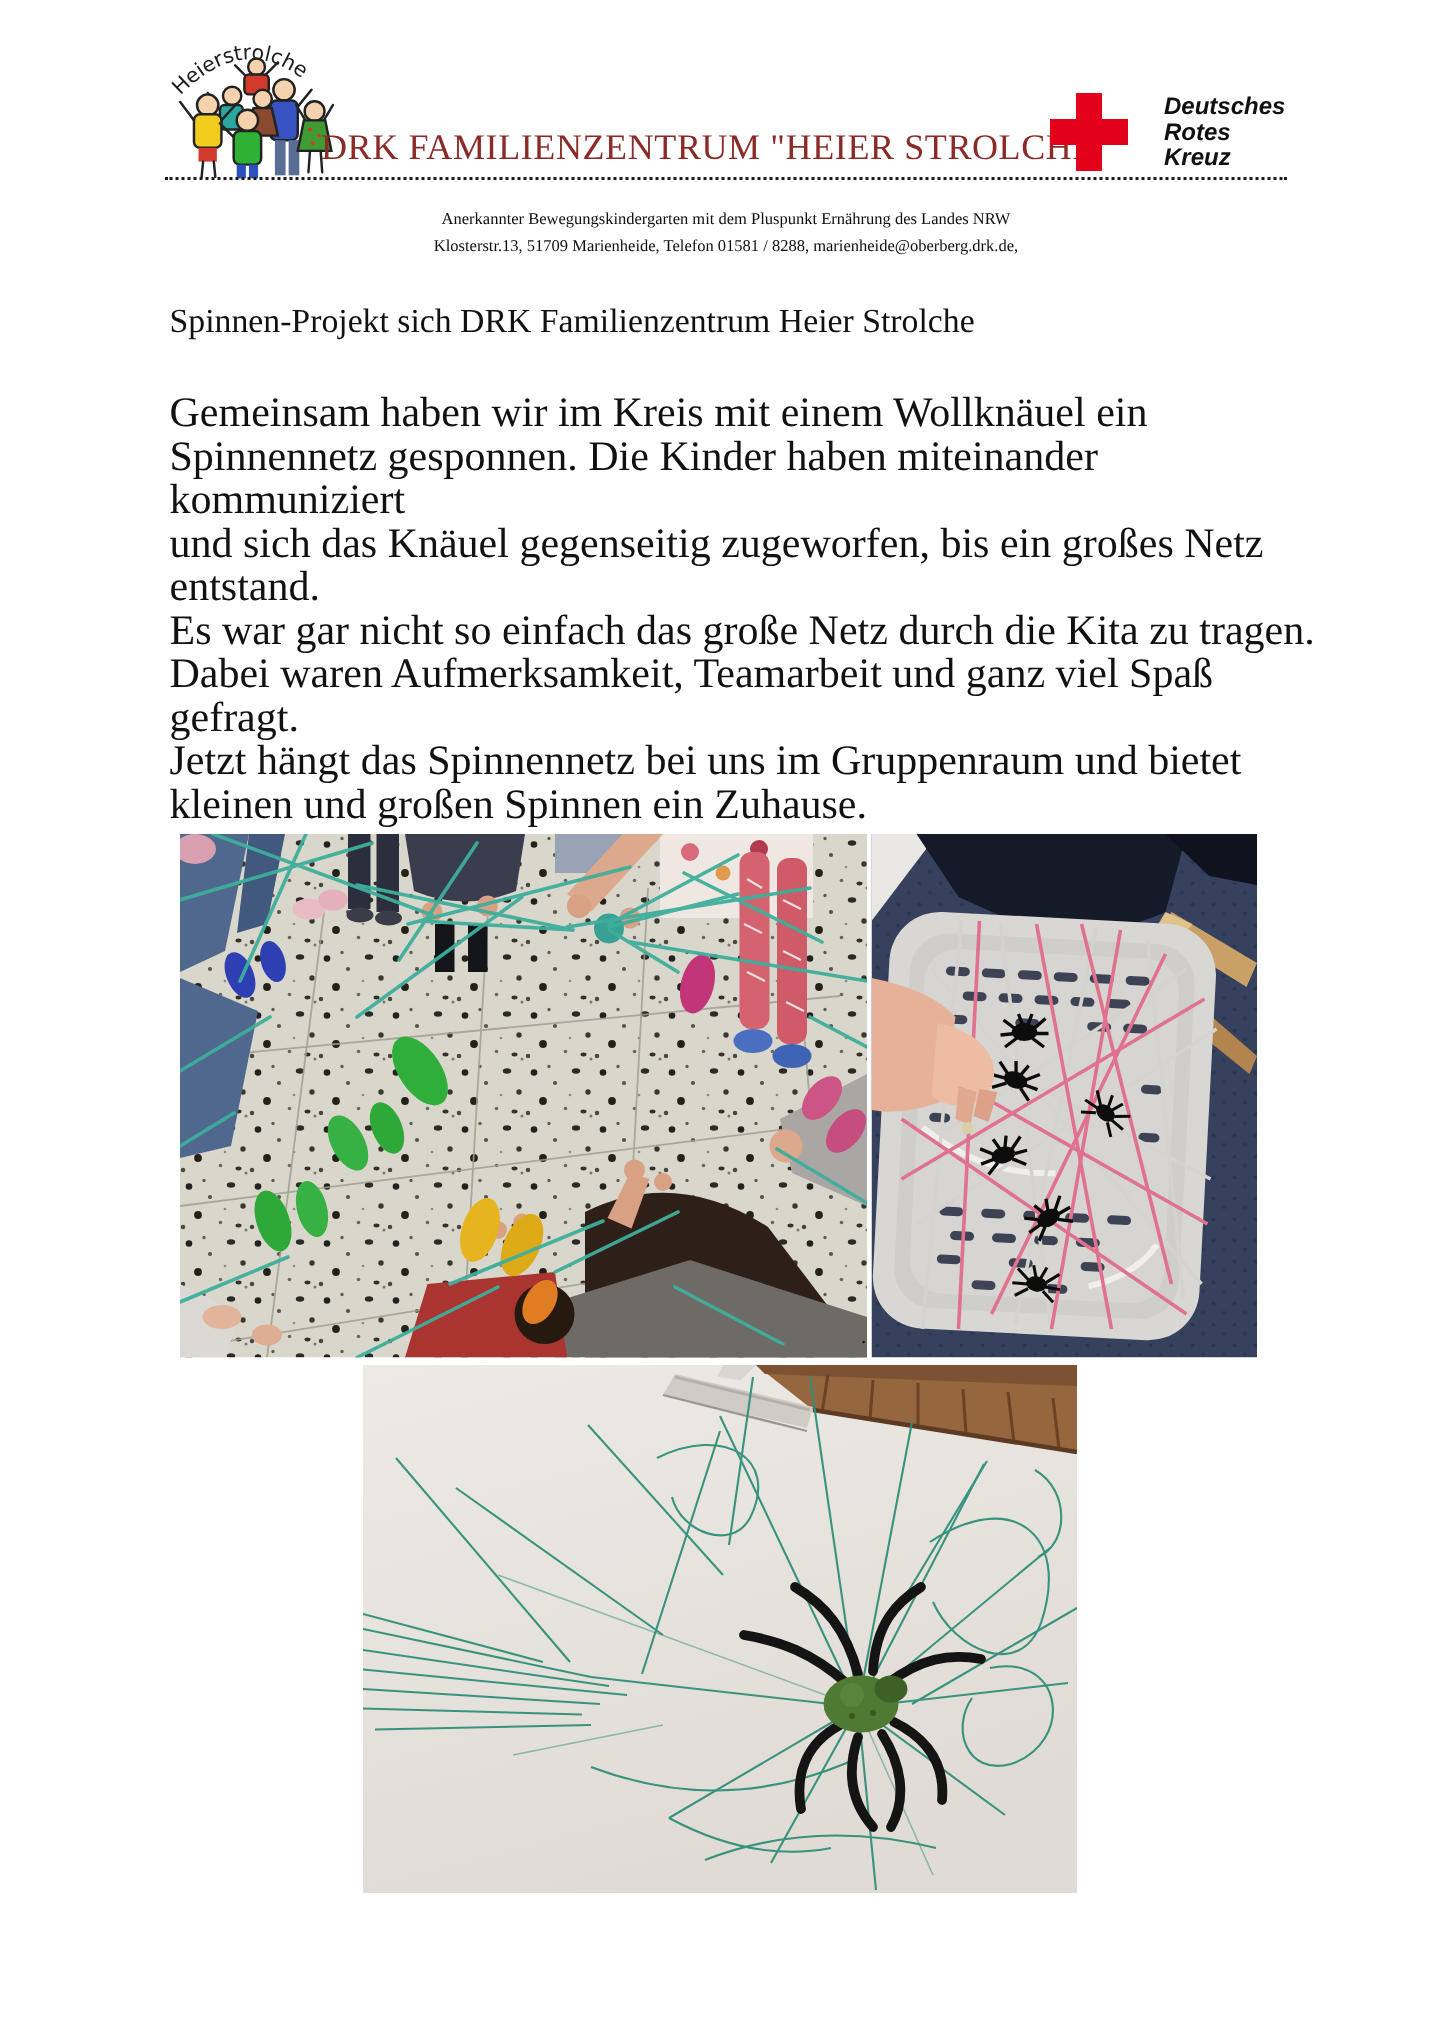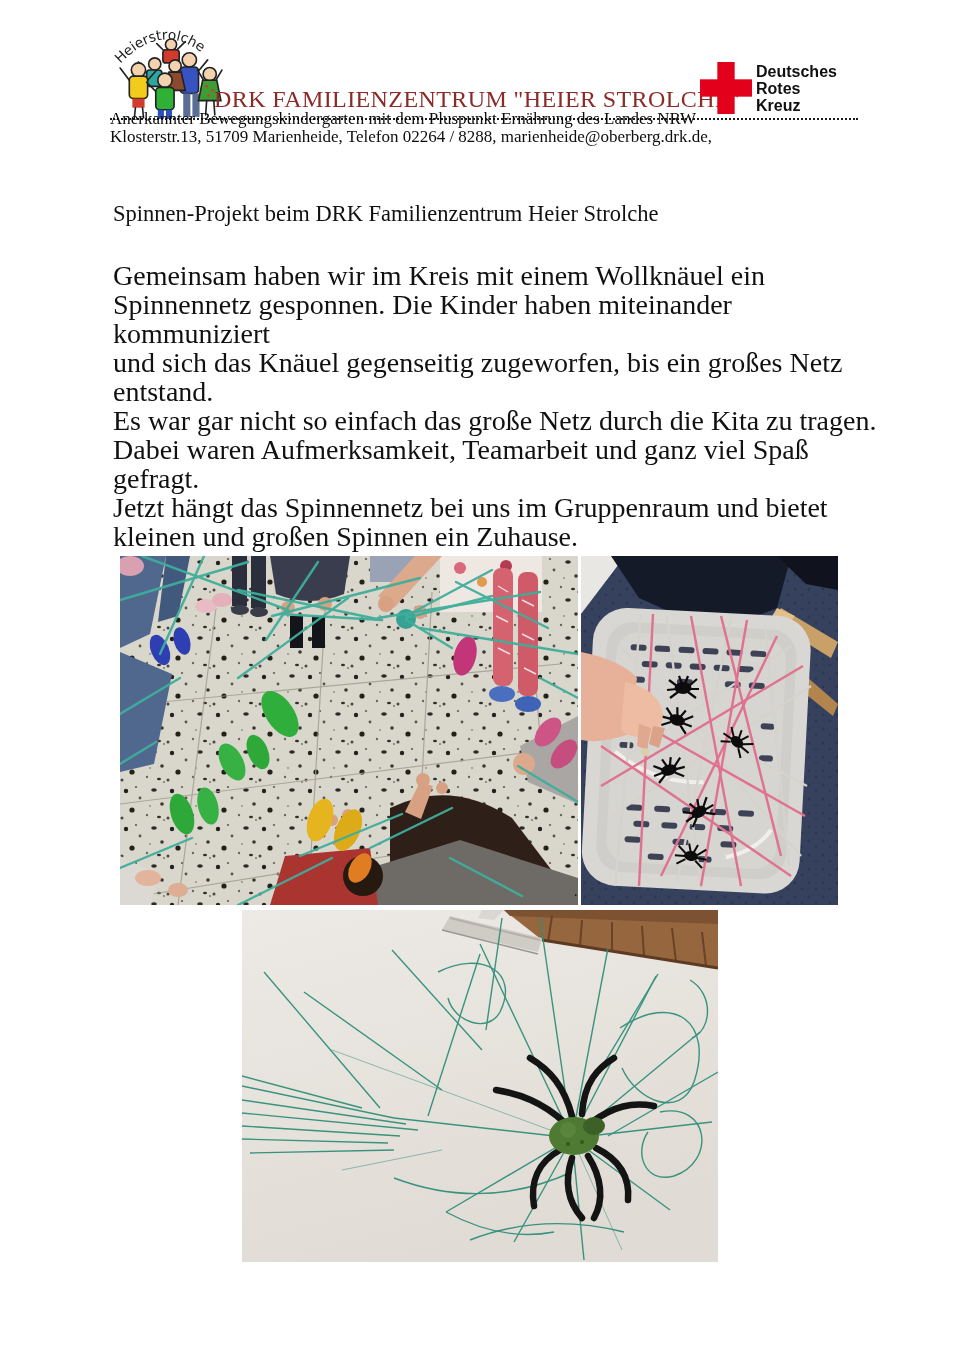--- a/index.html
+++ b/index.html
@@ -3,28 +3,28 @@
 <meta charset="utf-8">
 <style>
   html,body{margin:0;padding:0;background:#ffffff;}
   .page{position:relative;width:960px;height:1358px;margin:0 auto;background:#fff;
         font-family:"Liberation Serif",serif;color:#111;overflow:hidden;}
 
   
   .logo{position:absolute;left:112px;top:13px;width:114px;height:108px;}
   .org-title{position:absolute;left:214px;top:86px;font-size:24px;letter-spacing:.4px;
              color:var(--maroon,#8b2a26);white-space:nowrap;}
-  .drk{position:absolute;left:700px;top:62px;display:flex;align-items:center;gap:4px;}
+  .drk{position:absolute;left:700px;top:62px;display:flex;align-items:center;gap:24px;font-style:italic;}
   .drk-cross{width:52px;height:52px;}
   .drk-cross rect{fill:var(--drkred,#e2001a);}
   .drk-text{font-family:"Liberation Sans",sans-serif;font-weight:bold;font-size:16px;
             line-height:17px;color:#101010;white-space:pre-line;}
   .rule{position:absolute;left:110px;top:118px;width:748px;border-top:2px dotted #1b1b1b;}
-  .address{position:absolute;left:110px;top:110px;width:748px;text-align:left;
-           font-size:17px;line-height:18px;color:#0d0d0d;}
+  .address{position:absolute;left:110px;top:137px;width:748px;text-align:center;
+           font-size:11px;line-height:18px;color:#0d0d0d;}
 
   
   .heading{position:absolute;left:113px;top:201px;font-size:22.5px;}
   .body-text{position:absolute;left:113px;top:261px;width:770px;font-size:28px;
              line-height:29px;white-space:pre-line;}
 
   
   .photo{position:absolute;display:block;}
   .photo1{left:120px;top:556px;width:458px;height:349px;}
   .photo2{left:581px;top:556px;width:257px;height:349px;}
@@ -105,25 +105,25 @@
       </svg>
       <div class="drk-text">Deutsches
 Rotes
 Kreuz</div>
     </div>
 
     <div class="rule"></div>
 
     <div class="address">
       <div>Anerkannter Bewegungskindergarten mit dem Pluspunkt Ernährung des Landes NRW</div>
-      <div>Klosterstr.13, 51709 Marienheide, Telefon 02264 / 8288, marienheide@oberberg.drk.de,</div>
+      <div>Klosterstr.13, 51709 Marienheide, Telefon 01581 / 8288, marienheide@oberberg.drk.de,</div>
     </div>
   </header>
 
-  <div class="heading">Spinnen-Projekt beim DRK Familienzentrum Heier Strolche</div>
+  <div class="heading">Spinnen-Projekt sich DRK Familienzentrum Heier Strolche</div>
   <div class="body-text">Gemeinsam haben wir im Kreis mit einem Wollknäuel ein
 Spinnennetz gesponnen. Die Kinder haben miteinander kommuniziert
 und sich das Knäuel gegenseitig zugeworfen, bis ein großes Netz
 entstand.
 Es war gar nicht so einfach das große Netz durch die Kita zu tragen.
 Dabei waren Aufmerksamkeit, Teamarbeit und ganz viel Spaß gefragt.
 Jetzt hängt das Spinnennetz bei uns im Gruppenraum und bietet
 kleinen und großen Spinnen ein Zuhause.</div>
 
   <svg class="photo photo1" role="img" viewBox="0 0 458 349" preserveAspectRatio="none" aria-label="Kinder spannen ein grünes Wollnetz über den Boden mit bunten Fußabdrücken">

